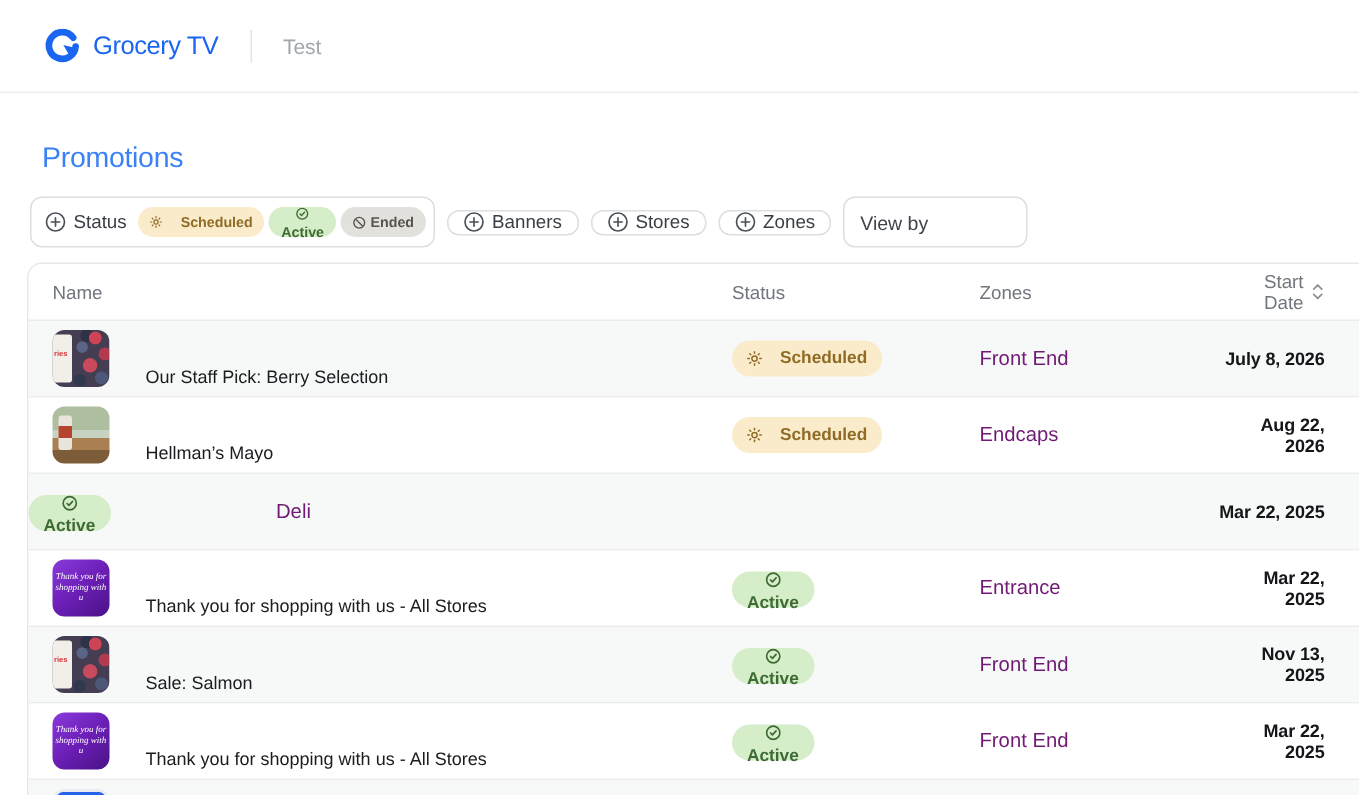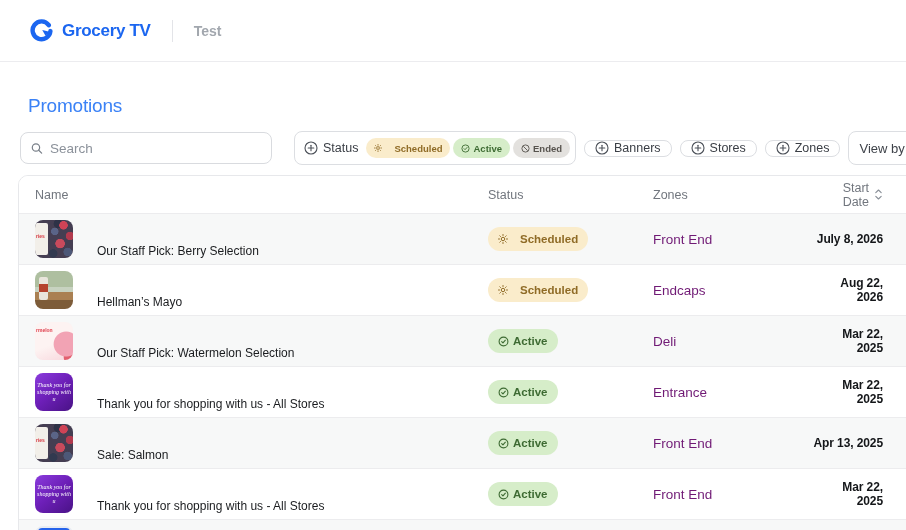--- a/index.html
+++ b/index.html
@@ -4,23 +4,23 @@
 <style>
   * { margin:0; padding:0; box-sizing:border-box; }
   html,body { width:906px; height:530px; overflow:hidden; background:#fff;
     font-family:"Liberation Sans", sans-serif; color:#17191c; }
 
   
   .topbar { height:62px; display:flex; align-items:center; padding:0 30px;
     border-bottom:1px solid #ececef; background:#fff; }
   .logo { display:flex; align-items:center; gap:9px; }
   .logo-mark { width:23px; height:23px; }
-  .logo-text { color:#1b66f0; font-weight:700; font-size:17px; letter-spacing:-0.3px; }
+  .logo-text { color:#1b66f0; font-weight:400; font-size:17px; letter-spacing:-0.3px; }
   .env-divider { width:1px; height:22px; background:#e3e4e8; margin:0 21px; }
-  .env-label { color:#a2a7ae; font-weight:700; font-size:14px; }
+  .env-label { color:#a2a7ae; font-weight:400; font-size:14px; }
 
   
   .page-title { margin:33px 0 0 28px; font-size:19px; font-weight:400; color:#3b82f6; letter-spacing:-0.2px; }
 
   
   .toolbar { display:flex; align-items:center; margin:14px 0 0 20px; height:34px; }
   .search-box { width:252px; height:32px; border:1px solid #d9dbdf; border-radius:8px;
     display:flex; align-items:center; gap:7px; padding:0 10px; background:#fff; flex:none; margin-right:22px; }
   .search-box input { border:none; outline:none; width:100%; font-size:13.5px; color:#3a3e45;
     font-family:"Liberation Sans", sans-serif; background:transparent; }
@@ -29,21 +29,21 @@
   .filter-group { display:flex; align-items:center; height:34px; border:1px solid #dcdee2;
     border-radius:8px; background:#fff; flex:none; margin-right:8px; }
   .filter-group-label { display:flex; align-items:center; gap:5px; padding:0 6px 0 9px;
     font-size:12.5px; color:#3a3e45; }
   .chips-box { display:flex; align-items:center; gap:3px; padding:0 5px 0 2px; }
 
   .chip { display:inline-flex; align-items:center; gap:3px; height:20px; padding:0 8px;
     border-radius:10px; font-size:9.5px; font-weight:700; white-space:nowrap; }
   .chip svg { flex:none; }
   .chip.scheduled { background:var(--sch-bg); color:var(--sch-tx);gap:12px; }
-  .chip.active    { background:var(--act-bg); color:var(--act-tx); }
+  .chip.active    { background:var(--act-bg); color:var(--act-tx);flex-direction:column; }
   .chip.ended     { background:var(--end-bg); color:var(--end-tx); }
 
   .tb-btn { display:flex; align-items:center; gap:5px; height:17px; padding:0 10px;
     border:1px solid #dcdee2; border-radius:8px; background:#fff; font-size:12.5px;
     color:#3a3e45; flex:none; margin-right:8px; cursor:pointer; }
   .view-by { display:flex; align-items:center; justify-content:space-between; height:34px;
     width:123px; padding:0 10px; border:1px solid #dcdee2; border-radius:8px;
     background:#fff; font-size:13px; color:#3f434a; flex:none; }
 
   
@@ -115,27 +115,20 @@
     <span class="logo-text">Grocery TV</span>
   </div>
   <div class="env-divider"></div>
   <span class="env-label">Test</span>
 </div>
 
 <h1 class="page-title">Promotions</h1>
 
 <div class="toolbar">
 
-  <div class="search-box">
-    <svg width="13" height="13" viewBox="0 0 13 13">
-      <circle cx="5.4" cy="5.4" r="4" fill="none" stroke="#787f88" stroke-width="1.3"></circle>
-      <line x1="8.4" y1="8.4" x2="11.6" y2="11.6" stroke="#787f88" stroke-width="1.3" stroke-linecap="round"></line>
-    </svg>
-    <input type="text" placeholder="Search" style="">
-  </div>
 
   <div class="filter-group">
     <div class="filter-group-label">
       <svg width="14" height="14" viewBox="0 0 14 14">
         <circle cx="7" cy="7" r="6" fill="none" stroke="#4b5058" stroke-width="1.1"></circle>
         <line x1="7" y1="4.2" x2="7" y2="9.8" stroke="#4b5058" stroke-width="1.1" stroke-linecap="round"></line>
         <line x1="4.2" y1="7" x2="9.8" y2="7" stroke="#4b5058" stroke-width="1.1" stroke-linecap="round"></line>
       </svg>
       <span>Status</span>
     </div>
@@ -285,26 +278,20 @@
     </div>
     <div class="col-zones">
       <span class="zone-text">Endcaps</span>
     </div>
     <div class="col-date">
       <span class="date-text">Aug 22, 2026</span>
     </div>
   </div>
 
   <div class="t-row alt">
-    <div class="col-name">
-      <div class="thumb watermelon">
-        <span class="thumb-caption">rmelon</span>
-      </div>
-      <span class="name-text">Our Staff Pick: Watermelon Selection</span>
-    </div>
     <div class="col-status">
       <span class="chip chip-lg active">
         <svg width="11" height="11" viewBox="0 0 14 14">
           <circle cx="7" cy="7" r="5.6" fill="none" stroke="currentColor" stroke-width="1.4"></circle>
           <path d="M4.7 7.2 L6.3 8.8 L9.4 5.4" fill="none" stroke="currentColor" stroke-width="1.4" stroke-linecap="round" stroke-linejoin="round"></path>
         </svg>
         <span>Active</span>
       </span>
     </div>
     <div class="col-zones">
@@ -353,21 +340,21 @@
           <circle cx="7" cy="7" r="5.6" fill="none" stroke="currentColor" stroke-width="1.4"></circle>
           <path d="M4.7 7.2 L6.3 8.8 L9.4 5.4" fill="none" stroke="currentColor" stroke-width="1.4" stroke-linecap="round" stroke-linejoin="round"></path>
         </svg>
         <span>Active</span>
       </span>
     </div>
     <div class="col-zones">
       <span class="zone-text">Front End</span>
     </div>
     <div class="col-date">
-      <span class="date-text">Apr 13, 2025</span>
+      <span class="date-text">Nov 13, 2025</span>
     </div>
   </div>
 
   <div class="t-row">
     <div class="col-name">
       <div class="thumb thankyou">
         <span class="thumb-caption">Thank you for
 shopping with u</span>
       </div>
       <span class="name-text">Thank you for shopping with us - All Stores</span>

